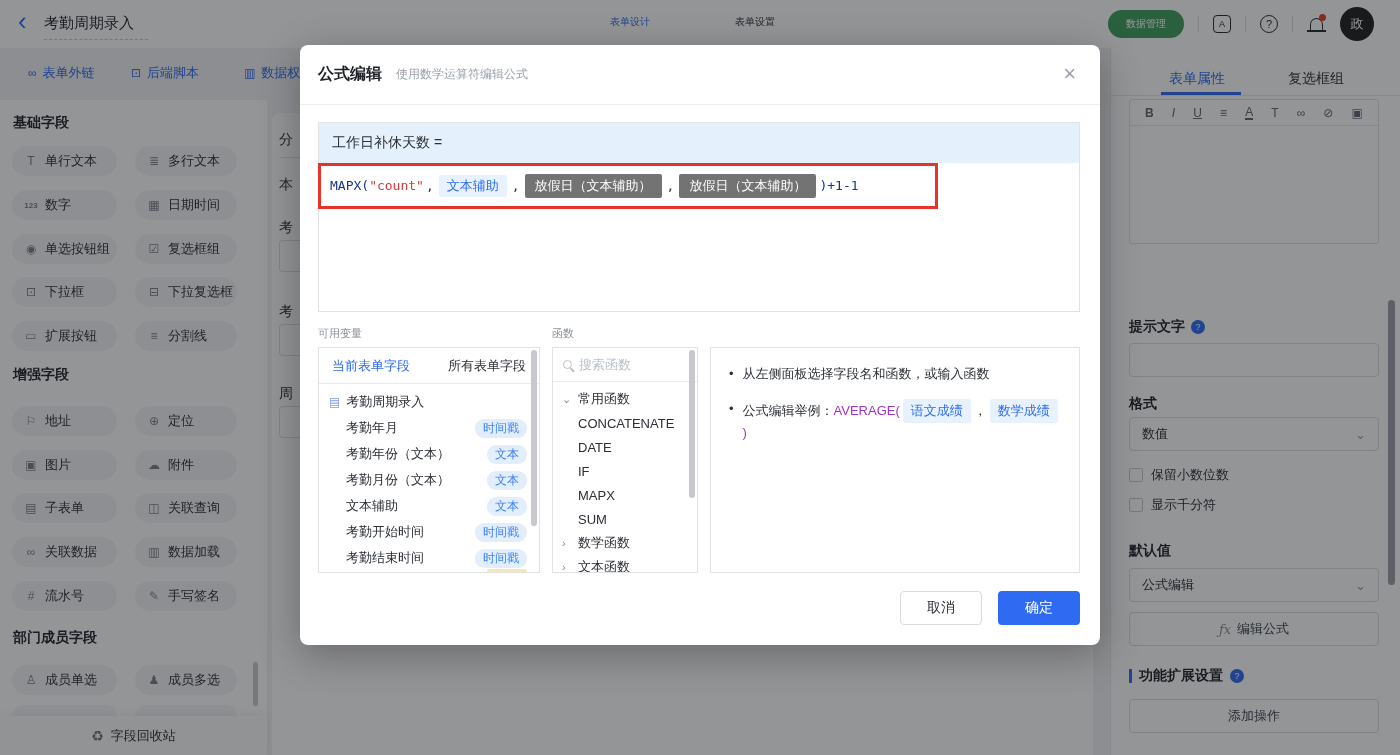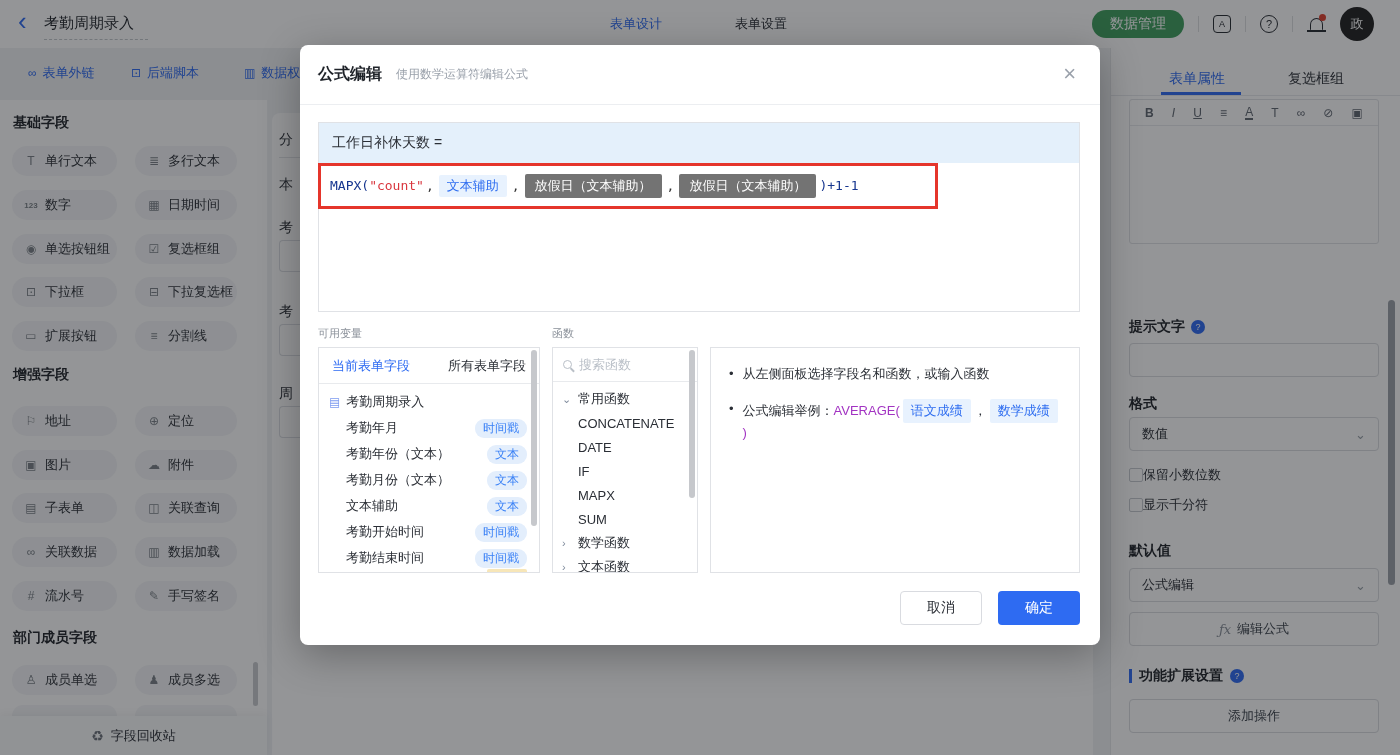--- a/index.html
+++ b/index.html
@@ -5,25 +5,25 @@
   * { box-sizing: border-box; margin: 0; padding: 0; }
   html,body { width:1400px; height:755px; overflow:hidden; }
   body { font-family:"Liberation Sans","DejaVu Sans",sans-serif; background:#f0f2f5; position:relative; color:#2b2f36; }
   .stage { position:absolute; inset:0; }
 
   
   .topbar { position:absolute; top:0; left:0; right:0; height:48px; background:#fff; z-index:1; }
   .back { position:absolute; left:18px; top:6px; font-size:26px; color:#2e6bf2; cursor:pointer; }
   .doc-title { position:absolute; left:44px; top:14px; font-size:15px; font-weight:500; color:#1f2329; }
   .doc-title-underline { position:absolute; left:44px; top:39px; width:104px; border-bottom:1px dashed #c4c8cd; }
-  .top-tab { position:absolute; top:15px; font-size:13px; cursor:pointer; }
+  .top-tab { position:absolute; top:15px; font-size:10px; cursor:pointer; }
   .tab-design { left:610px; color:#2e6bf2; }
   .tab-settings { left:735px; color:#2b2f36; }
   .top-right { position:absolute; right:26px; top:0; height:48px; display:flex; align-items:center; gap:14px; }
-  .pill-green { height:28px; padding:0 18px; border-radius:14px; background:#3f9f5e; color:#fff; font-size:14px; display:flex; align-items:center; cursor:pointer; }
+  .pill-green { height:28px; padding:0 18px; border-radius:14px; background:#3f9f5e; color:#fff; font-size:10px; display:flex; align-items:center; cursor:pointer; }
   .vsep { width:1px; height:16px; background:#dcdee1; }
   .ic-contacts { width:18px; height:18px; border:1.6px solid #262a30; border-radius:4px; font-size:9px; display:flex; align-items:center; justify-content:center; color:#262a30; }
   .ic-help { width:18px; height:18px; border:1.6px solid #262a30; border-radius:50%; font-size:11px; display:flex; align-items:center; justify-content:center; color:#262a30; }
   .bell-wrap { position:relative; width:19px; height:18px; }
   .bell { position:absolute; left:3px; top:3px; width:13px; height:12px; border:1.6px solid #262a30; border-bottom:none; border-radius:7px 7px 1px 1px; }
   .bell::after { content:""; position:absolute; left:-4px; right:-4px; bottom:-2px; height:1.6px; background:#262a30; }
   .bell-dot { position:absolute; top:-1px; right:0; width:7px; height:7px; border-radius:50%; background:#e0402e; }
   .avatar { width:34px; height:34px; border-radius:50%; background:#1f1f1f; color:#fff; font-size:13px; display:flex; align-items:center; justify-content:center; cursor:pointer; }
 
   
@@ -62,21 +62,21 @@
   .rp-div { position:absolute; left:0; right:0; top:47px; height:1px; background:#e8eaed; }
   .richbox { position:absolute; left:18px; top:51px; width:250px; height:145px; border:1px solid #e0e2e6; border-radius:3px; }
   .rt-toolbar { height:26px; border-bottom:1px solid #e8eaed; display:flex; align-items:center; justify-content:space-around; padding:0 6px; color:#5f6670; font-size:12px; }
   .rt-toolbar span { cursor:pointer; }
   .rt-u { text-decoration:underline; } .rt-i { font-style:italic; } .rt-a { border-bottom:2px solid #5f6670; line-height:1; }
   .rp-label { position:absolute; left:18px; font-size:14px; font-weight:bold; color:#1f2329; display:flex; align-items:center; gap:6px; }
   .qdot { width:14px; height:14px; border-radius:50%; background:#2e6bf2; color:#fff; font-size:9px; font-weight:normal; display:flex; align-items:center; justify-content:center; }
   .rp-input { position:absolute; left:18px; width:250px; height:34px; border:1px solid #dadce0; border-radius:4px; background:#fff; }
   .rp-select { position:absolute; left:18px; width:250px; height:34px; border:1px solid #dadce0; border-radius:4px; background:#fff; display:flex; align-items:center; padding:0 12px; font-size:13px; color:#2b2f36; justify-content:space-between; cursor:pointer; }
   .rp-select .caret { color:#98a0a8; font-size:13px; }
-  .cbrow { position:absolute; left:18px; display:flex; align-items:center; font-size:13px; color:#2b2f36; cursor:pointer; }
+  .cbrow { position:absolute; left:18px; display:flex; align-items:center; gap:8px; font-size:13px; color:#2b2f36; cursor:pointer; }
   .cbox { width:14px; height:14px; border:1px solid #c6cad0; border-radius:2px; background:#fff; }
   .rp-btn { position:absolute; left:18px; width:250px; height:34px; border:1px solid #dadce0; border-radius:4px; background:#fff; display:flex; align-items:center; justify-content:center; gap:6px; font-size:13px; color:#3c434c; cursor:pointer; }
   .fx { font-style:italic; font-family:"DejaVu Serif",serif; color:#8a9099; font-size:13px; }
   .ext-head { position:absolute; left:18px; display:flex; align-items:center; gap:7px; font-size:14px; font-weight:bold; color:#1f2329; }
   .ext-bar { width:3px; height:14px; background:#2e6bf2; }
   .page-thumb { position:absolute; left:1388px; top:300px; width:7px; height:285px; border-radius:4px; background:#9ca1a8; z-index:2; }
 
   
   .overlay { position:absolute; inset:0; background:rgba(18,20,24,.45); z-index:50; }
   .modal { position:absolute; left:300px; top:45px; width:800px; height:600px; background:#fff; border-radius:8px; box-shadow:0 10px 40px rgba(0,0,0,.3); z-index:100; }

